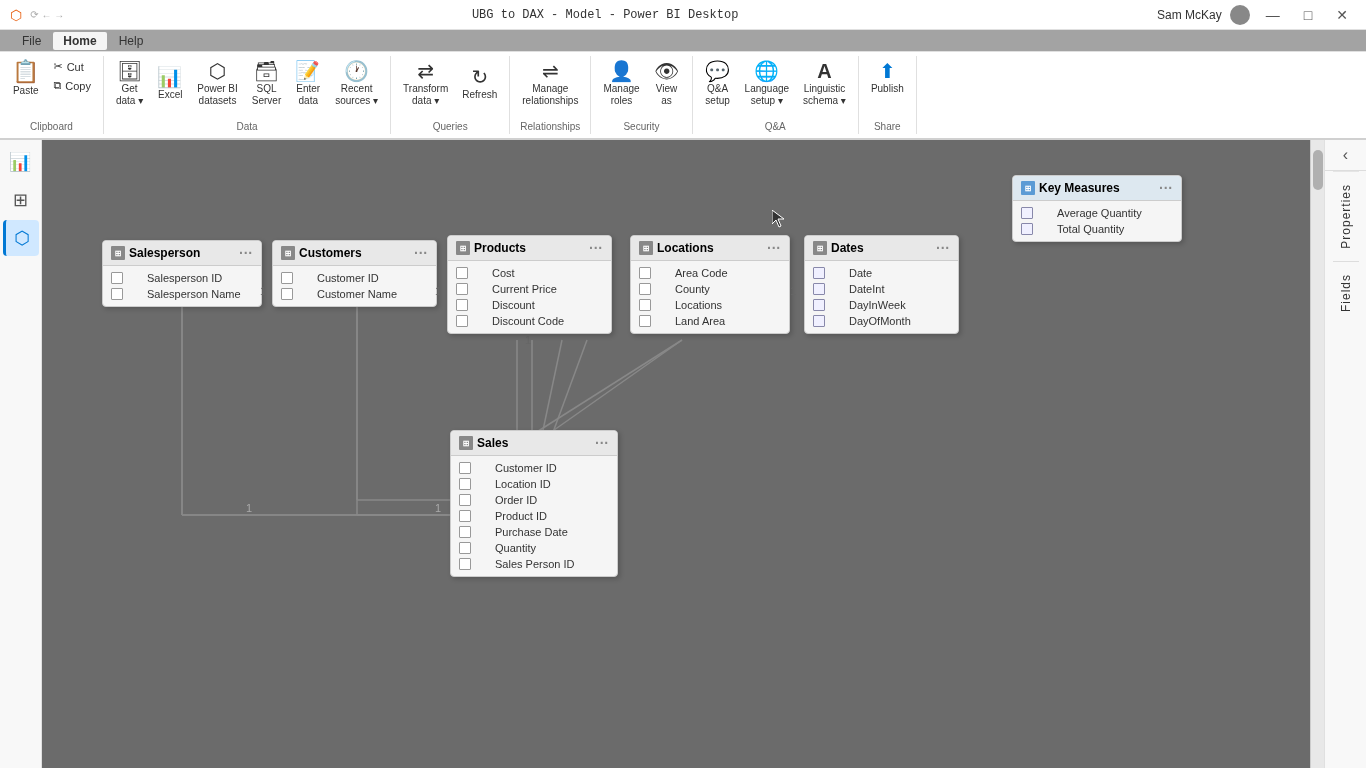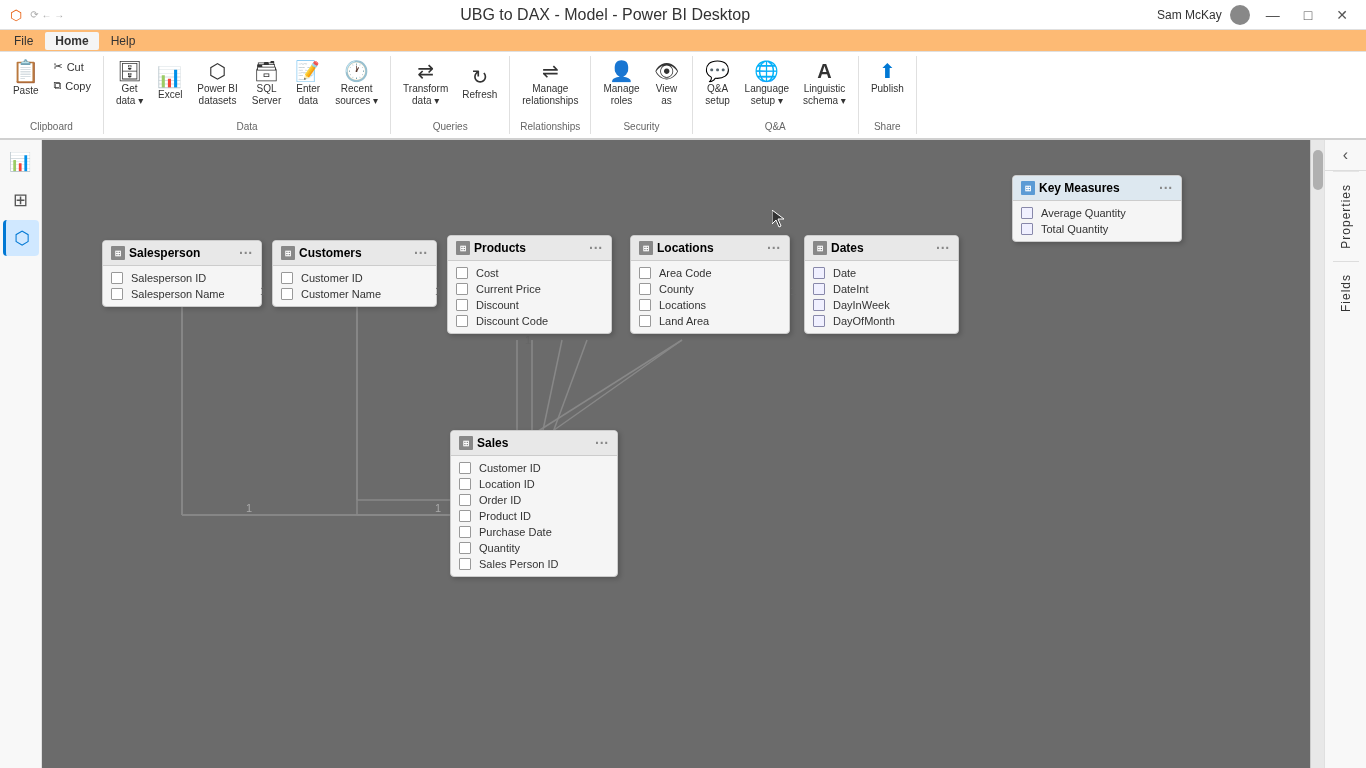--- a/index.html
+++ b/index.html
@@ -10,31 +10,31 @@
       background: #ffffff;
       height: 30px;
       display: flex;
       align-items: center;
       justify-content: space-between;
       padding: 0 10px;
       border-bottom: 1px solid #e0e0e0;
       font-size: 12px;
       color: #333;
     }
-    .title-bar-center { font-size: 16px; color: #333; }
+    .title-bar-center { font-size: 12px; color: #333; font-family: Liberation Mono, monospace; }
     .title-bar-right { display: flex; align-items: center; gap: 8px; font-size: 12px; }
     .title-btn { background: none; border: none; cursor: pointer; padding: 2px 8px; font-size: 14px; color: #555; }
 
     
     .menu-bar {
-      background: #fdba74;
+      background: #a3a3a3;
       height: 22px;
       display: flex;
       align-items: center;
-      padding: 0 4px;
+      padding: 0 12px;
       border-bottom: 1px solid #e0e0e0;
       gap: 2px;
     }
     .menu-item {
       padding: 2px 10px;
       font-size: 12px;
       cursor: pointer;
       color: #333;
       border-radius: 2px;
     }
@@ -220,21 +220,21 @@
       color: #888;
       font-size: 14px;
       cursor: pointer;
     }
     .entity-body {
       padding: 4px 0;
     }
     .entity-field {
       display: flex;
       align-items: center;
-      gap: 8px;
+      gap: 24px;
       padding: 2px 8px;
       font-size: 11px;
       color: #333;
     }
     .field-icon {
       width: 12px;
       height: 12px;
       border: 1px solid #999;
       background: #fff;
       border-radius: 1px;

